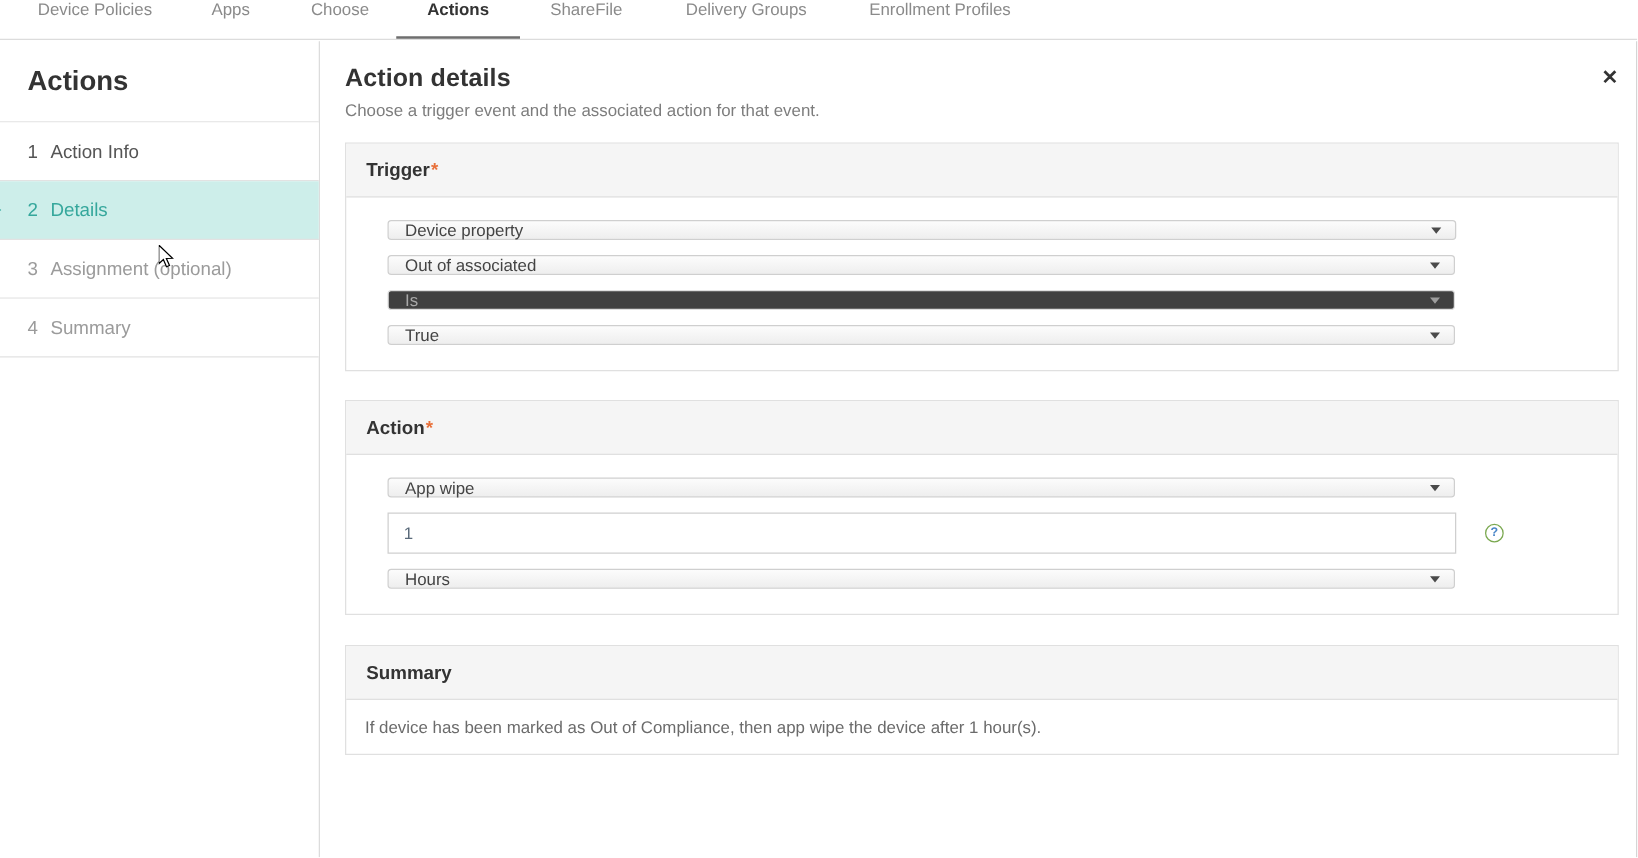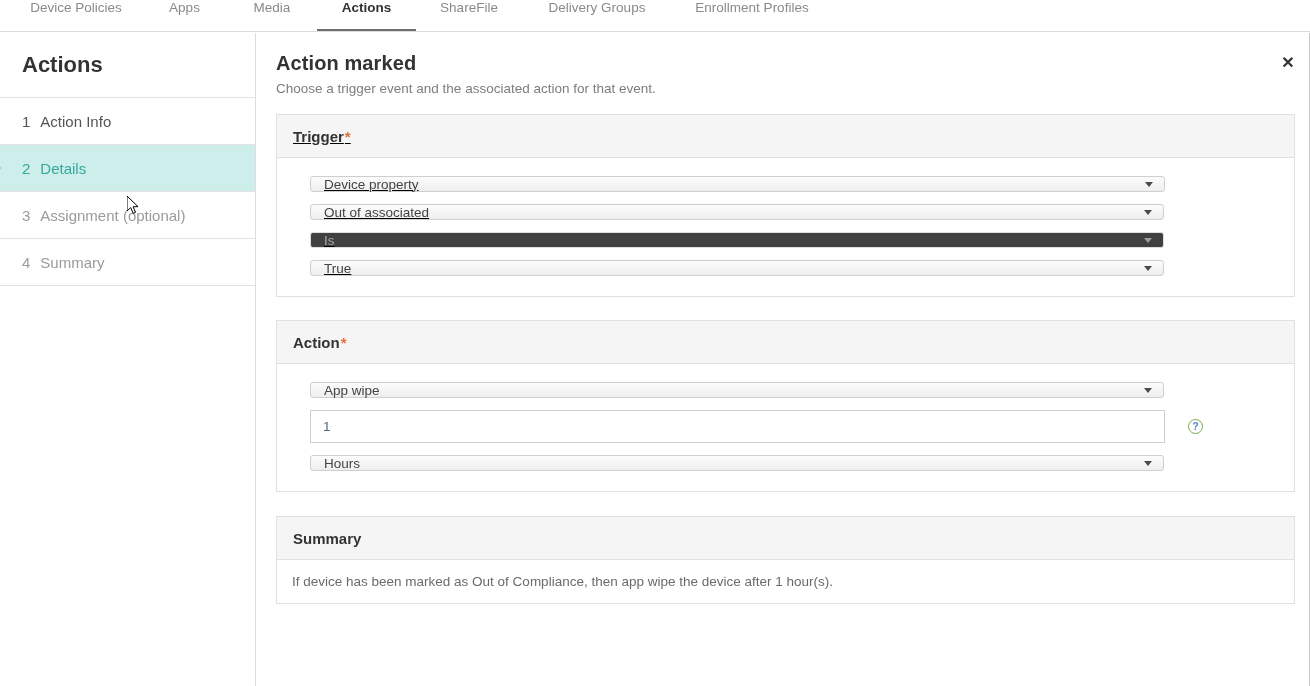--- a/index.html
+++ b/index.html
@@ -139,21 +139,21 @@
     cursor: pointer;
     line-height: 1;
   }
 
   
   .panel {
     margin: 0 14px 0 19px;
     background: #ffffff;
     border: 1px solid #e0e0e0;
   }
-  .panel.trigger-panel { margin-top: 18px; text-decoration: underline; }
+  .panel.trigger-panel { margin-top: 18px; }
   .panel.action-panel  { margin-top: 23px; }
   .panel.summary-panel { margin-top: 24px; }
   .panel-head {
     height: 43px;
     background: #f5f5f5;
     border-bottom: 1px solid #e0e0e0;
     display: flex;
     align-items: center;
     padding-left: 16px;
     font-size: 15px;
@@ -259,21 +259,21 @@
 <div id="app">
 
   <div class="tabbar">
     <div class="tab" style="width:132px;margin-left:10px;">
       <span>Device Policies</span>
     </div>
     <div class="tab" style="width:85px;">
       <span>Apps</span>
     </div>
     <div class="tab" style="width:90px;">
-      <span>Media</span>
+      <span>Choose</span>
     </div>
     <div class="tab active" style="width:99px;">
       <span>Actions</span>
     </div>
     <div class="tab" style="width:106px;">
       <span>ShareFile</span>
     </div>
     <div class="tab" style="width:150px;">
       <span>Delivery Groups</span>
     </div>
@@ -304,21 +304,21 @@
       <span class="num">4</span>
       <span>Summary</span>
     </div>
   </div>
 
   <div class="main">
 
     <div class="close-btn">✕</div>
 
     <div class="page-head">
-      <div class="page-title">Action marked</div>
+      <div class="page-title">Action details</div>
       <div class="page-sub">Choose a trigger event and the associated action for that event.</div>
     </div>
 
     <div class="panel trigger-panel">
       <div class="panel-head">
         <span>Trigger</span>
           <span class="req">*</span>
       </div>
       <div class="panel-body">
 

